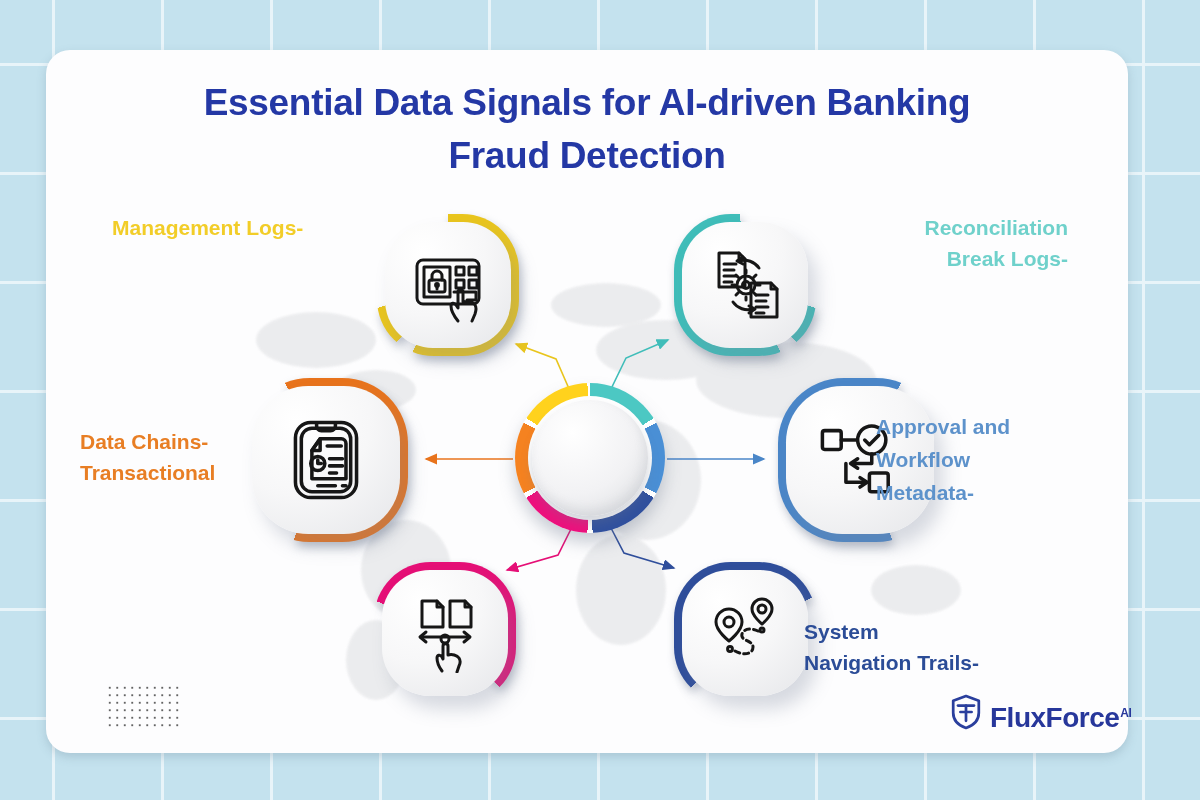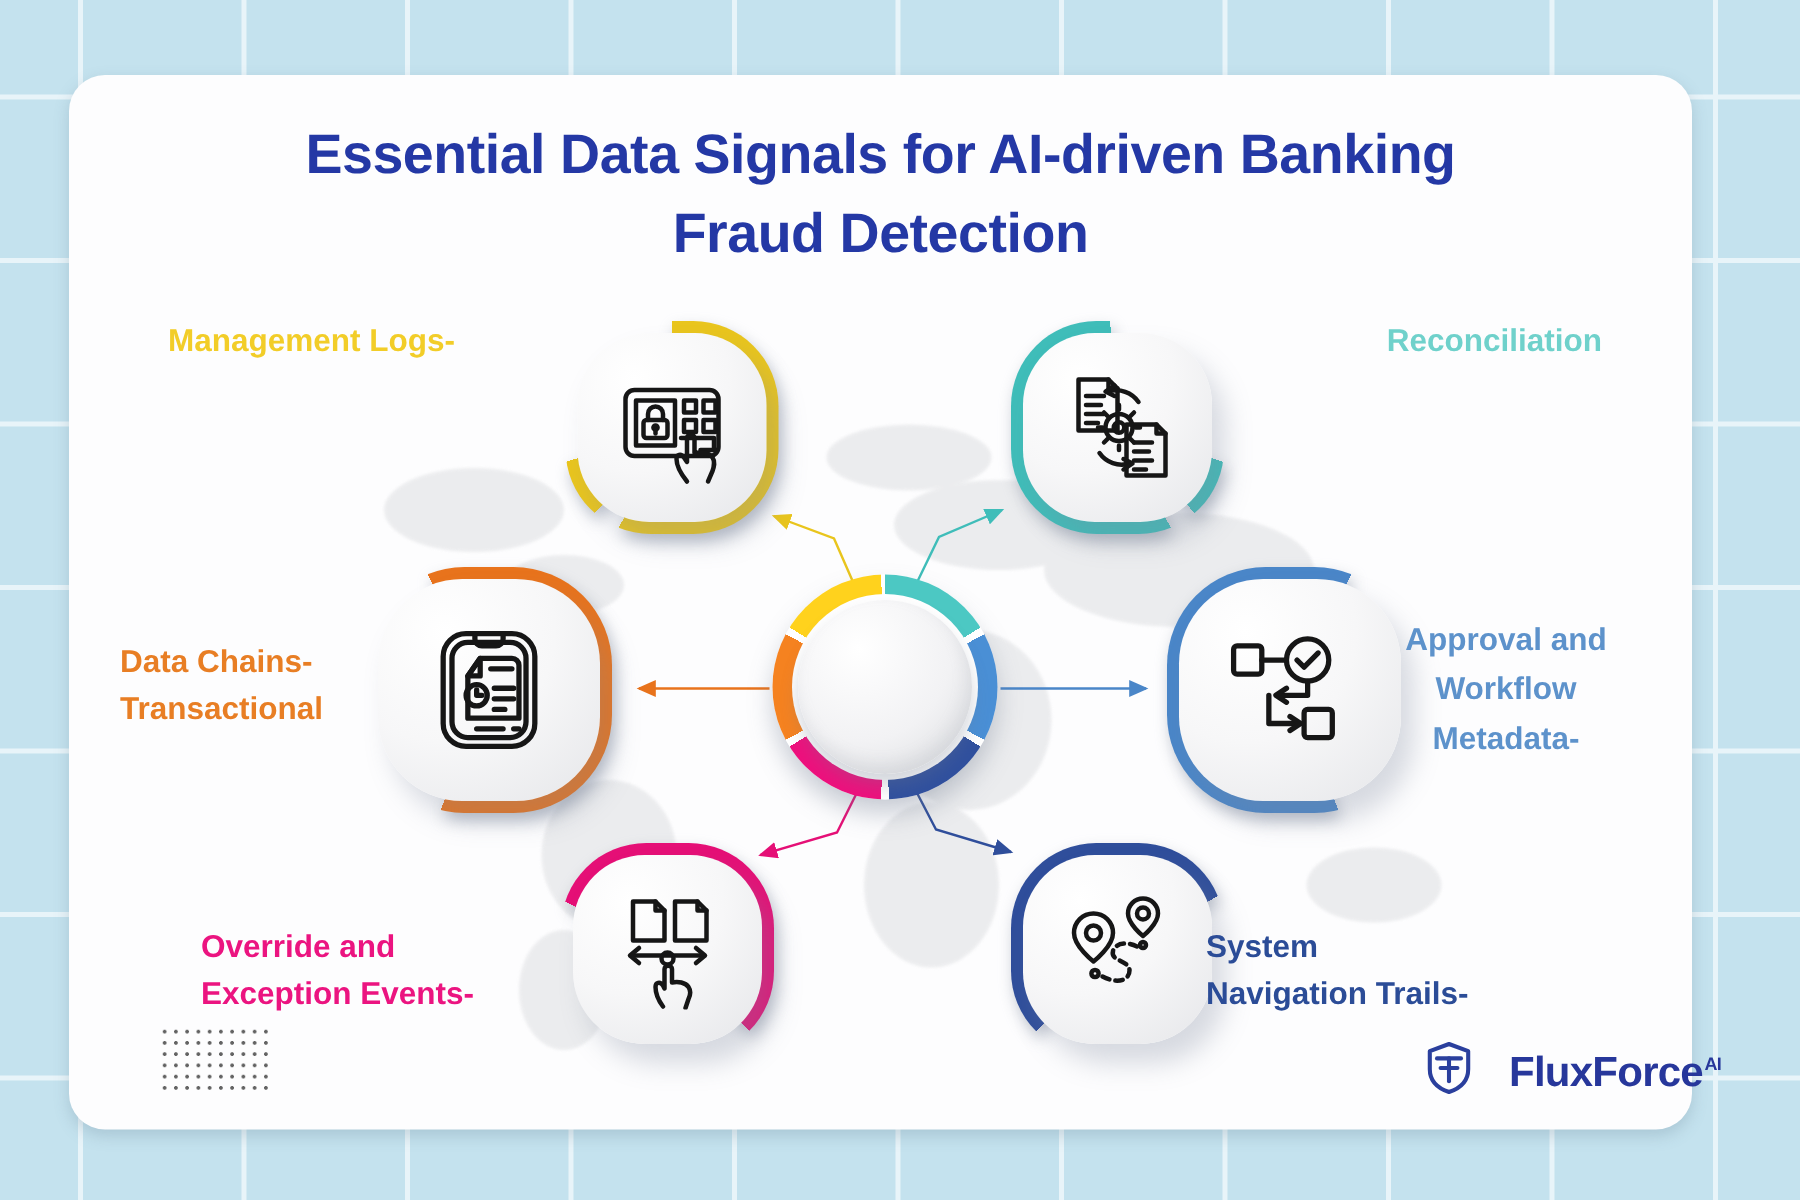--- a/index.html
+++ b/index.html
@@ -62,29 +62,29 @@
   .t-override .accent{background:conic-gradient(from 295deg, #e50f76 0 200deg, transparent 200deg);}
   .t-sysnav .accent  {background:conic-gradient(from 225deg, #2f4e9b 0 197deg, transparent 197deg);}
   .icon svg{display:block;}
   .icon path,.icon rect,.icon circle,.icon line,.icon polyline{
     fill:none; stroke:#161616; stroke-width:3; stroke-linecap:round; stroke-linejoin:round;}
   
   .label{position:absolute; z-index:5; font-weight:700; font-size:21px; line-height:31px; letter-spacing:0;}
   .lab-access  {left:112px; top:212px; width:260px; text-align:left;  color:#f2cd28;}
   .lab-recon   {right:132px; top:212px; width:240px; text-align:right; color:#6fd1cb;}
   .lab-trans   {left:80px;  top:426px; width:230px; text-align:left;  color:#e87e24;}
-  .lab-approv  {right:86px; top:410px; width:220px; text-align:center; color:#5d92cb; line-height:33px;}
+  .lab-approv  {right:104px; top:410px; width:220px; text-align:left; color:#5d92cb; line-height:33px;}
   .lab-override{left:134px; top:616px; width:270px; text-align:left;  color:#eb1480;}
   .lab-sysnav  {right:136px; top:616px; width:260px; text-align:left; color:#2b4c97;}
   
   #dots{position:absolute; left:106px; top:684px; width:76px; height:46px; z-index:2; opacity:.8;
     background-image:radial-gradient(circle, #3c3c3c 1.1px, transparent 1.4px);
     background-size:7.5px 7.5px;}
   
-  #logo{position:absolute; left:950px; top:694px; z-index:5; display:flex; align-items:center; gap:24px;}
+  #logo{position:absolute; left:950px; top:694px; z-index:5; display:flex; align-items:flex-end; gap:8px;}
   #logo-text{color:#27379b; font-weight:800; font-size:28px; letter-spacing:-.5px;}
   #logo-sup{color:#27379b; font-weight:700; font-size:12px; vertical-align:super; margin-left:1px;}
 </style>
 </head>
 <body>
 
 <div id="stage">
 
   <div id="main-card"></div>
 
@@ -262,33 +262,30 @@
         </svg>
       </span>
     </div>
   </div>
 
   <div class="label lab-access">
     <div>Management Logs-</div>
   </div>
   <div class="label lab-recon">
     <div>Reconciliation</div>
+    <div>Break Logs-</div>
   </div>
   <div class="label lab-trans">
     <div>Data Chains-</div>
     <div>Transactional</div>
   </div>
   <div class="label lab-approv">
     <div>Approval and</div>
     <div>Workflow</div>
     <div>Metadata-</div>
-  </div>
-  <div class="label lab-override">
-    <div>Override and</div>
-    <div>Exception Events-</div>
   </div>
   <div class="label lab-sysnav">
     <div>System</div>
     <div>Navigation Trails-</div>
   </div>
 
   <div id="dots"></div>
 
   <div id="logo">
     <span>

